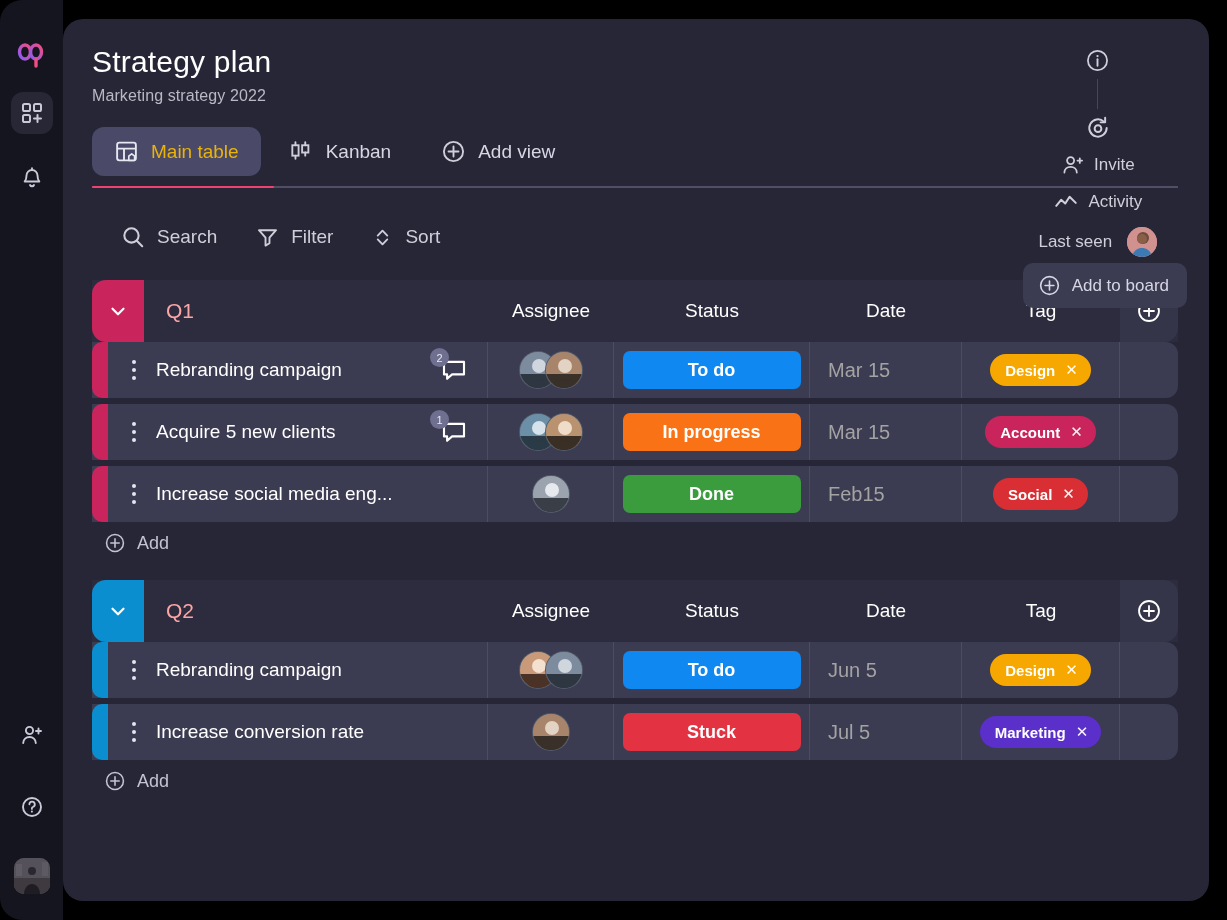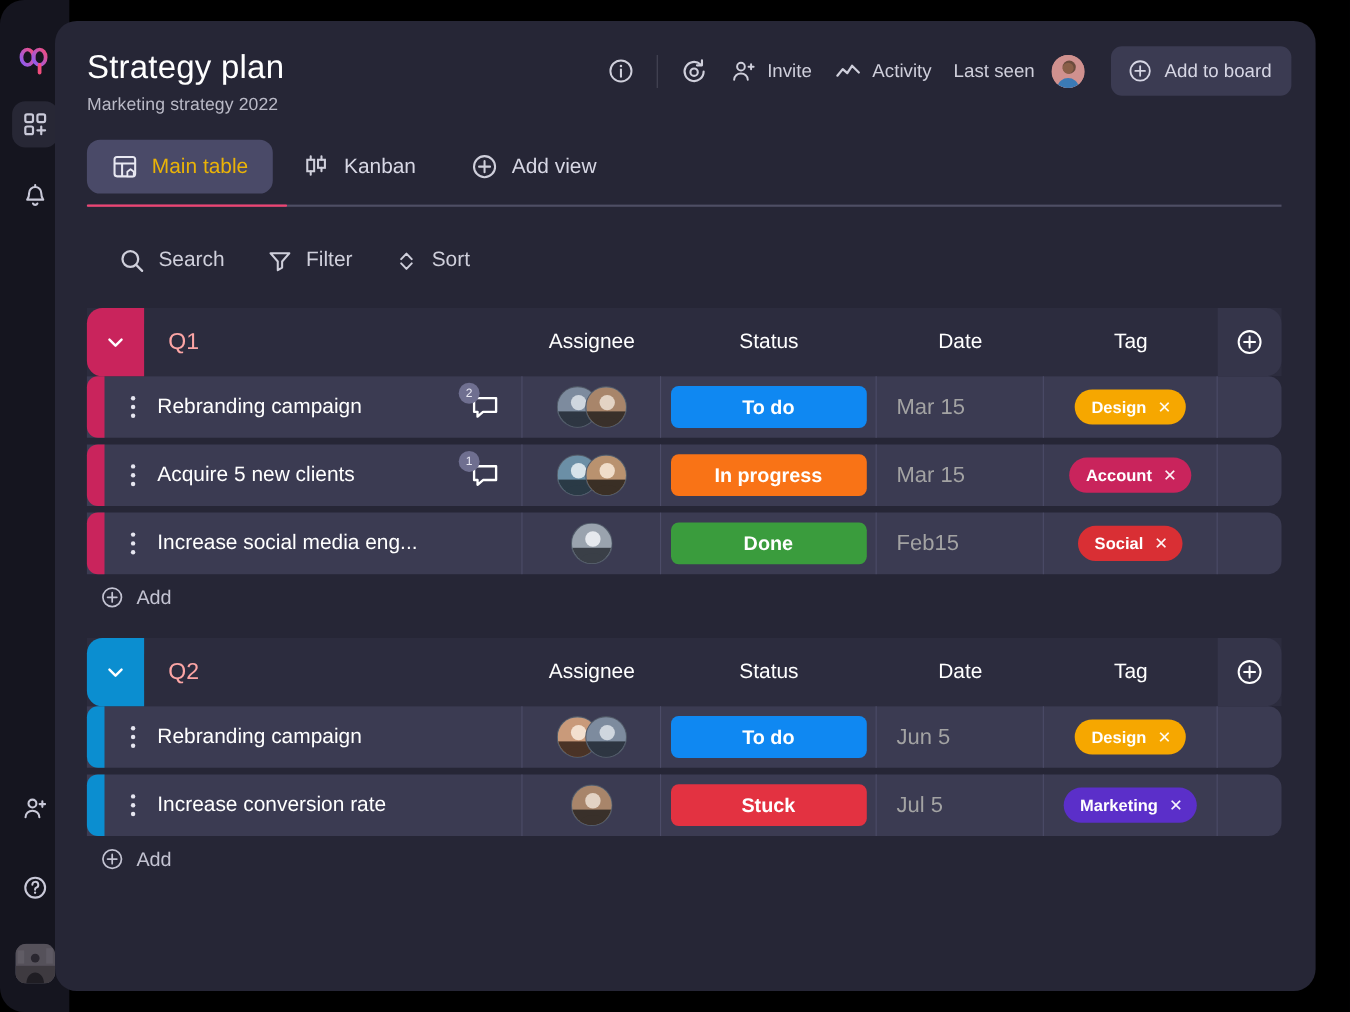--- a/index.html
+++ b/index.html
@@ -32,37 +32,37 @@
   }
   .rail-btn.active { background: #272735; }
   .rail-icon { width: 24px; height: 24px; display:block; }
   .rail-avatar {
     width: 36px; height: 36px; border-radius: 10px; overflow:hidden;
     background: #3a3a46;
   }
 
   
   .panel {
-    position: absolute; left: 50px; top: 19px;
+    position: absolute; left: 63px; top: 19px;
     width: 1146px; height: 882px;
     background: #262636;
     border-radius: 20px 20px 20px 20px;
   }
 
   
   .hdr { position: relative; padding: 26px 30px 0 29px; }
   .title {
     font-size: 30px; color: #ffffff; font-weight: 400; letter-spacing: .2px;
   }
   .subtitle {
     font-size: 16px; color: #b9b9c6; margin-top: 8px; letter-spacing: .1px;
   }
   .hdr-actions {
     position: absolute; right: 22px; top: 23px;
-    display: flex; align-items: center; gap: 0px;
+    display: flex; align-items: center; gap: 0px; flex-direction: column;
   }
   .ha-item {
     display: flex; align-items: center; gap: 9px;
     color: #cfcfdb; font-size: 17px;
     padding: 6px 10px;
   }
   .vdiv { width: 1px; height: 30px; background: #474757; margin: 0 10px; }
   .ico { display:block; }
   .avatar-sm {
     width: 30px; height: 30px; border-radius: 50%; overflow: hidden;

